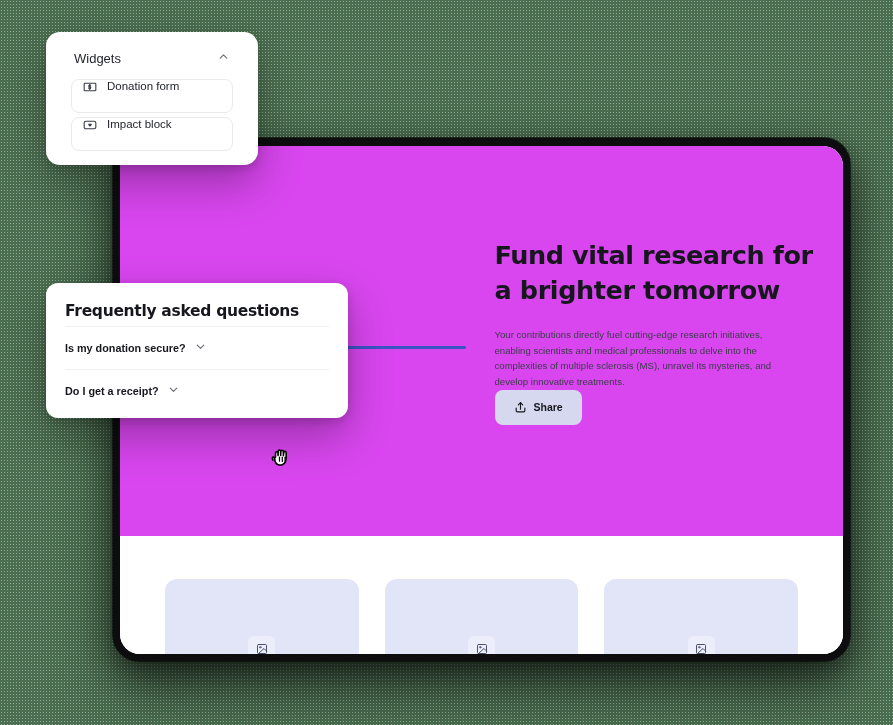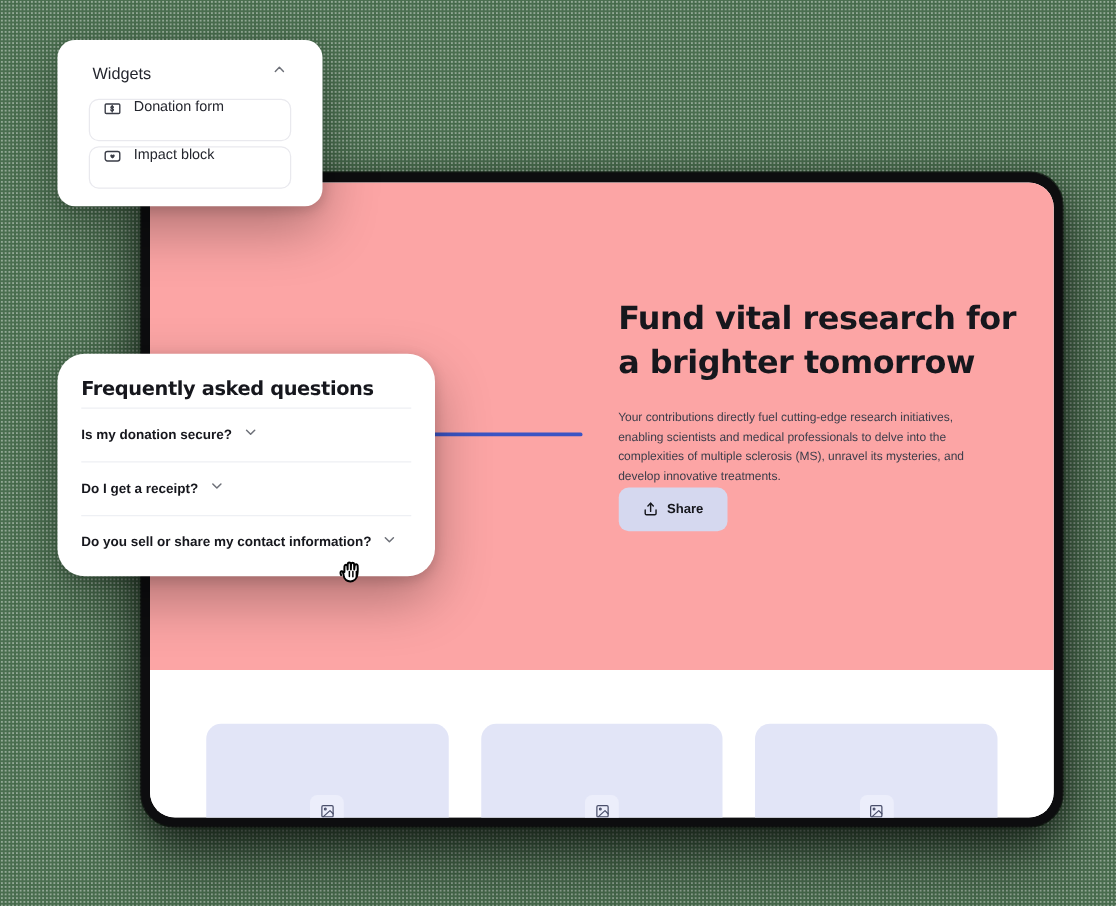--- a/index.html
+++ b/index.html
@@ -58,21 +58,21 @@
     border-radius: 20px;
     overflow: hidden;
   }
 
   
   .hero {
     position: absolute;
     left: 0; top: 0;
     width: 100%;
     height: 390px;
-    background: #fca5a5;
+    background: #d946ef;
     display: flex;
   }
   .hero-left  { width: 50%; position: relative; }
   .hero-right { width: 50%; position: relative; padding: 92px 30px 0 13px; }
 
   
   .blue-rule {
     position: absolute;
     left: 0px;
     top: 200px;
@@ -185,21 +185,21 @@
   }
   .w-item svg { display: block; flex: none; }
 
   
   #faq-panel {
     position: absolute;
     left: 46px;
     top: 283px;
     width: 302px;
     background: #ffffff;
-    border-radius: 22px;
+    border-radius: 12px;
     padding: 19px 19px 6px;
     z-index: 7;
     box-shadow: 0 18px 44px rgba(0,0,0,.30), 0 3px 10px rgba(0,0,0,.16);
   }
   .faq-title {
     font-family: "DejaVu Sans", sans-serif;
     font-size: 15.5px;
     font-weight: 700;
     letter-spacing: -.3px;
     color: #16171d;
@@ -345,28 +345,20 @@
 
     <div class="faq-row">
       <span class="faq-q">Do I get a receipt?</span>
       <span>
         <svg width="13" height="13" viewBox="0 0 24 24" fill="none" stroke="#6d7078" stroke-width="2.2" stroke-linecap="round" stroke-linejoin="round">
           <polyline points="6 9.5 12 15.5 18 9.5"></polyline>
         </svg>
       </span>
     </div>
 
-    <div class="faq-row">
-      <span class="faq-q">Do you sell or share my contact information?</span>
-      <span>
-        <svg width="13" height="13" viewBox="0 0 24 24" fill="none" stroke="#6d7078" stroke-width="2.2" stroke-linecap="round" stroke-linejoin="round">
-          <polyline points="6 9.5 12 15.5 18 9.5"></polyline>
-        </svg>
-      </span>
-    </div>
   </div>
 
   <div id="cursor">
     <svg width="30" height="32" viewBox="0 0 30 32">
       <path d="M7.5 16.5c0-1.4 0-3.6.1-4.6.2-1.5 2-1.6 2.3-.2.1.7.2 2 .2 2.9
                0-1.3 0-3.4.1-4.4.2-1.6 2.2-1.6 2.4 0 .1.9.1 3 .1 4.3
                0-1.3 0-3.3.2-4.2.2-1.5 2.2-1.5 2.4 0 .1 1 .1 3 .1 4.3
                .1-1.1.2-2.6.4-3.3.3-1.4 2.2-1.2 2.3.2.1 1.1.1 3.7 0 5.1
                -.1 1.4-.3 3-.7 4-.6 1.6-1.6 2.7-3.2 3.2-1.2.4-2.6.4-3.8 0
                -1.4-.4-2.2-1.2-2.8-2.3-.5-1-.8-2.3-.9-3.3-.1-.6-.2-1.2-.4-1.6

